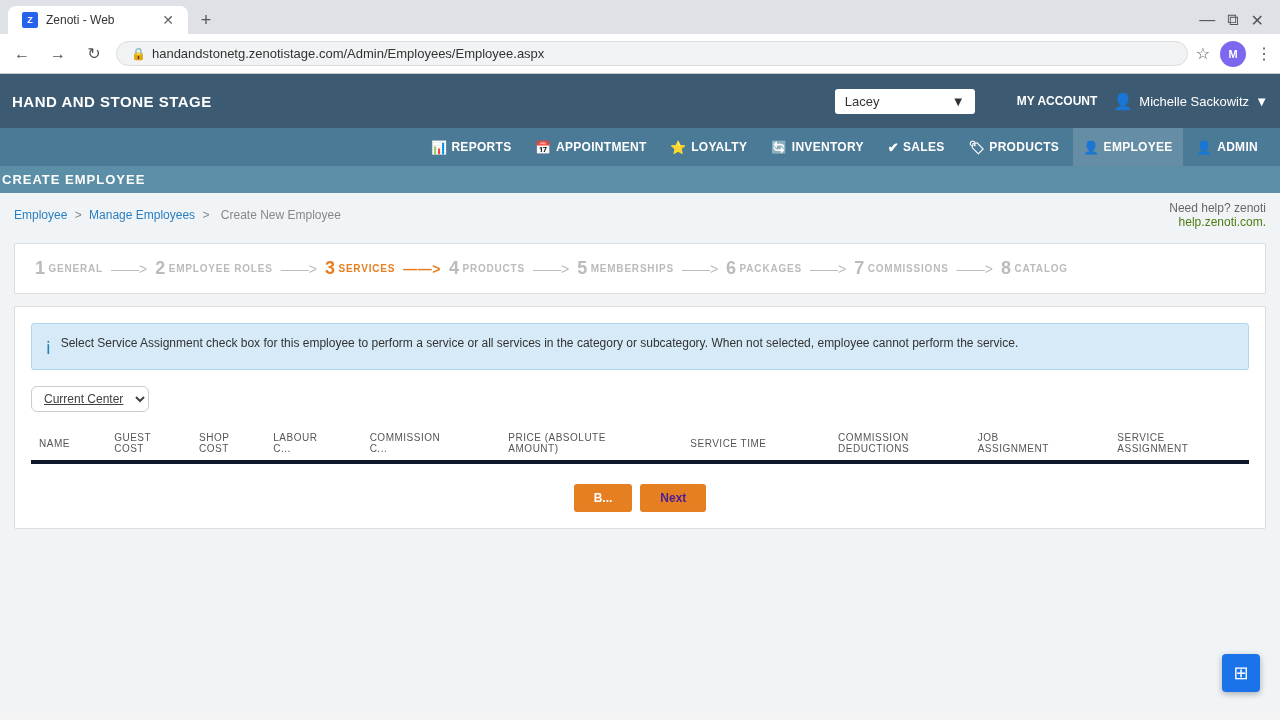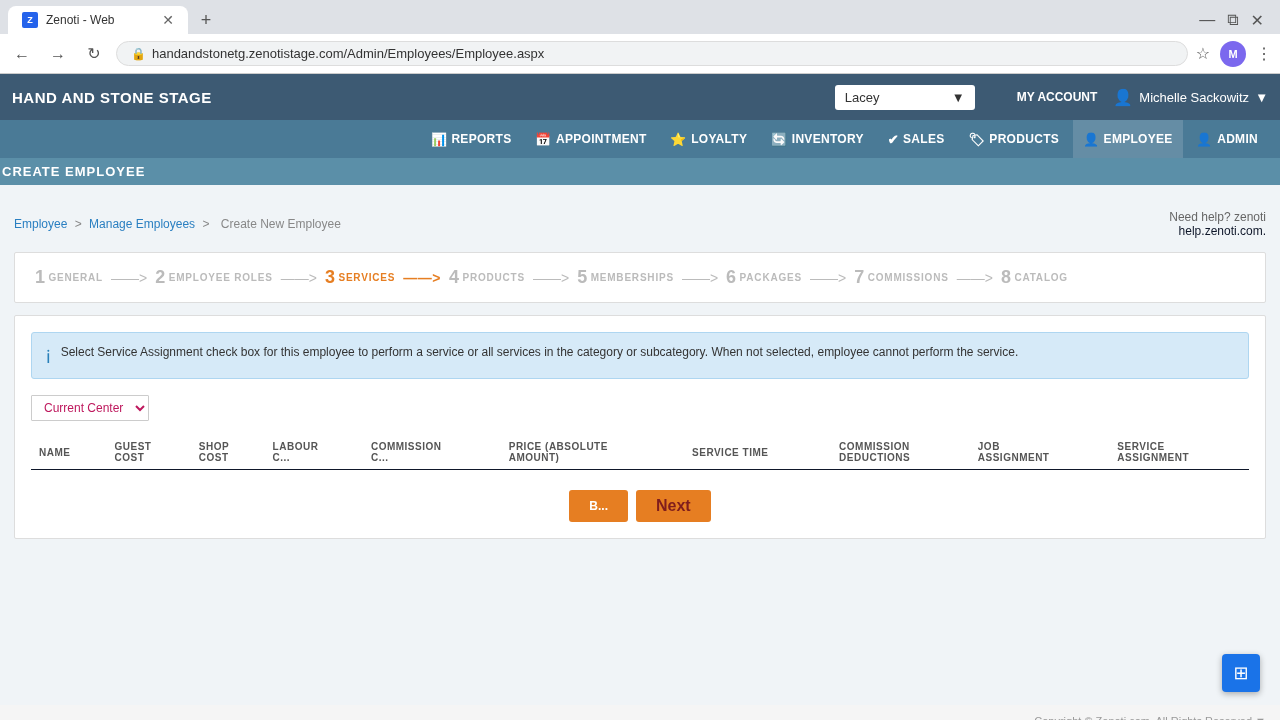--- a/index.html
+++ b/index.html
@@ -20,77 +20,77 @@
     .nav-btn { font-size: 16px; color: #555; cursor: pointer; width: 28px; text-align: center; }
     .url-box { flex: 1; background: #f1f3f4; border: 1px solid #ddd; border-radius: 20px; padding: 4px 14px; font-size: 13px; color: #333; display: flex; align-items: center; }
     .addr-icons { display: flex; gap: 10px; align-items: center; }
     .addr-icon { font-size: 16px; color: #555; cursor: pointer; }
     .user-avatar { width: 26px; height: 26px; border-radius: 50%; background: #7b68ee; display: flex; align-items: center; justify-content: center; color: white; font-size: 11px; font-weight: bold; }
 
     
     .app { width: 1280px; }
 
     
-    .top-nav { background: #3d5a73; color: white; display: flex; align-items: center; padding: 0 12px; height: 46px; }
+    .top-nav { background: #3d5a73; color: white; display: flex; align-items: center; padding: 0 12px; height: 54px; }
     .brand { font-size: 15px; font-weight: bold; color: white; letter-spacing: 0.5px; flex: 1; }
     .location-selector { display: flex; align-items: center; }
     .location-dropdown { background: white; color: #333; border: none; padding: 5px 10px; font-size: 13px; display: flex; align-items: flex-end; gap: 6px; border-radius: 3px; cursor: pointer; min-width: 140px; justify-content: space-between; }
     .my-account-btn { color: white; font-size: 12px; font-weight: bold; margin: 0 16px; cursor: pointer; text-decoration: none; padding-left: 26px; }
     .user-info { display: flex; align-items: center; gap: 6px; color: white; font-size: 13px; cursor: pointer; }
     .user-icon { font-size: 16px; }
 
     
     .main-nav { background: #4a7a96; display: flex; align-items: center; padding: 0 12px; height: 38px; justify-content: flex-end; gap: 4px; }
     .nav-item { color: white; font-size: 12px; font-weight: bold; padding: 0 10px; cursor: pointer; display: flex; align-items: center; gap: 4px; height: 100%; letter-spacing: 0.3px; }
     .nav-item.active { background: rgba(255,255,255,0.15); }
     .nav-icon { font-size: 13px; }
 
     
     .page-header { background: #5b8fa8; color: white; padding: 6px 2px; font-size: 13px; font-weight: bold; letter-spacing: 1px; }
 
     
-    .content { padding: 25px 14px; background: #f0f4f7; min-height: 520px; }
+    .content { padding: 8px 14px; background: #f0f4f7; min-height: 520px; }
 
     
     .breadcrumb-row { display: flex; align-items: center; justify-content: space-between; margin-bottom: 14px; }
     .breadcrumb { font-size: 12px; color: #666; }
     .breadcrumb a { color: #2a7fc1; text-decoration: none; }
     .breadcrumb span { color: #888; margin: 0 4px; }
     .help-link { font-size: 12px; color: #666; text-align: right; }
-    .help-link a { color: #0f172a; text-decoration: none; margin-left: 15px; }
+    .help-link a { color: #4d7c0f; text-decoration: none; margin-left: 15px; }
 
     
     .wizard-steps { display: flex; align-items: center; padding: 14px 20px; background: white; border: 1px solid #ddd; margin-bottom: 12px; border-radius: 2px; }
     .step { display: flex; align-items: center; color: #bbb; font-size: 11px; font-weight: bold; letter-spacing: 0.5px; }
     .step.active { color: #e67e22; }
     .step-num { font-size: 18px; font-weight: bold; margin-right: 3px; }
     .step-label { font-size: 10px; letter-spacing: 0.8px; text-transform: uppercase; }
     .step-arrow { color: #bbb; margin: 0 8px; font-size: 14px; }
     .step.active .step-arrow { color: #e67e22; }
 
     
     .main-panel { background: white; border: 1px solid #ddd; border-radius: 2px; padding: 16px; }
 
     
     .info-box { background: #d6eaf8; border: 1px solid #aed6f1; border-radius: 3px; padding: 10px 14px; display: flex; align-items: flex-start; gap: 10px; margin-bottom: 16px; }
     .info-icon { color: #2980b9; font-size: 18px; margin-top: 1px; flex-shrink: 0; }
     .info-text { font-size: 12px; color: #333; line-height: 1.5; }
 
     
     .filter-row { margin-bottom: 14px; }
-    .filter-select { border: 1px solid #ccc; border-radius: 1px; padding: 4px 8px; font-size: 12px; color: #be185d; background: white; cursor: pointer; }
+    .filter-select { border: 1px solid #ccc; border-radius: 6px; padding: 4px 8px; font-size: 12px; color: #404040; background: white; cursor: pointer; text-decoration: underline; }
 
     
     .services-table { width: 100%; border-collapse: collapse; font-size: 11px; }
-    .services-table th { text-align: left; padding: 6px 8px; color: #555; font-weight: bold; font-size: 10px; letter-spacing: 0.5px; border-bottom: 1px solid #0f172a; white-space: nowrap; }
+    .services-table th { text-align: left; padding: 6px 8px; color: #555; font-weight: normal; font-size: 10px; letter-spacing: 0.5px; border-bottom: 4px solid #0f172a; white-space: nowrap; }
 
     
     .btn-row { display: flex; justify-content: center; gap: 8px; margin-top: 20px; }
     .btn-back { background: #e67e22; color: white; border: none; padding: 7px 20px; font-size: 12px; font-weight: bold; border-radius: 3px; cursor: pointer; }
-    .btn-next { background: #e67e22; color: #7f1d1d; border: none; padding: 7px 20px; font-size: 16px; font-weight: bold; border-radius: 3px; cursor: pointer; }
+    .btn-next { background: #e67e22; color: #4c1d95; border: none; padding: 7px 20px; font-size: 12px; font-weight: bold; border-radius: 3px; cursor: pointer; }
 
     
     .footer { text-align: right; padding: 10px 14px; font-size: 11px; color: #999; }
 
     
     .blue-fab { position: fixed; bottom: 28px; right: 20px; width: 38px; height: 38px; background: #1a73e8; border-radius: 4px; display: flex; align-items: center; justify-content: center; color: white; font-size: 18px; cursor: pointer; box-shadow: 0 2px 6px rgba(0,0,0,0.3); }
   </style>
 </head>
 <body>
 

